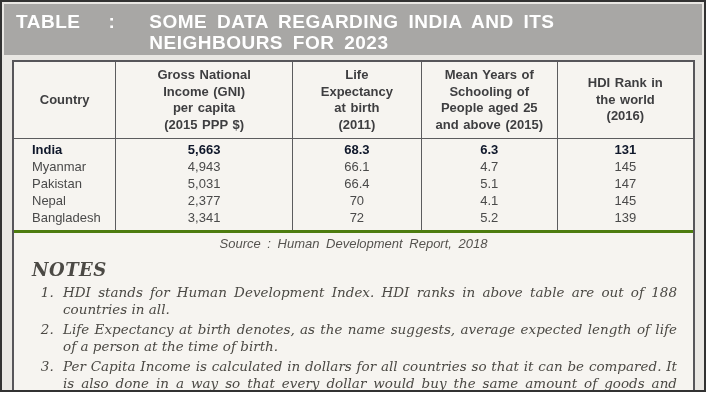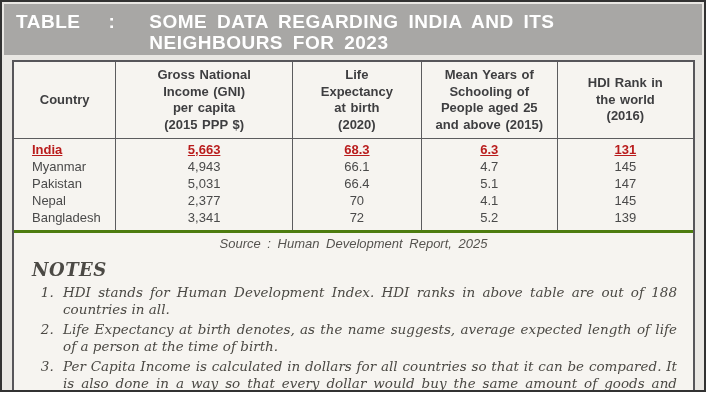--- a/index.html
+++ b/index.html
@@ -61,21 +61,21 @@
   }
   tbody td {
     text-align: center;
     padding: 0 4px;
     line-height: 17px;
     height: 17px;
   }
   tbody td.country-cell { text-align: left; padding-left: 18px; }
   tbody tr:first-child td { padding-top: 2px; }
   tbody tr:last-child td { border-bottom: 3px solid #4d7c0f; padding-bottom: 4px; }
-  tr.bold-row td { font-weight: bold; color: #b91c1c; text-decoration: underline; }
+  tr.bold-row td { font-weight: bold; color: #0f172a; }
   .source-line {
     text-align: center;
     font-style: italic;
     font-size: 13px;
     color: #55534f;
     padding: 3px 0 4px 0;
     word-spacing: 3px;
   }
   .notes {
     font-family: "DejaVu Serif", "Liberation Serif", serif;
@@ -123,21 +123,21 @@
       <thead>
         <tr>
           <th>Country</th>
           <th>Gross National
 Income (GNI)
 per capita
 (2015 PPP $)</th>
           <th>Life
 Expectancy
 at birth
-(2020)</th>
+(2011)</th>
           <th>Mean Years of
 Schooling of
 People aged 25
 and above (2015)</th>
           <th>HDI Rank in
 the world
 (2016)</th>
         </tr>
       </thead>
       <tbody>
@@ -172,21 +172,21 @@
           <tr>
     <td class="country-cell">Bangladesh</td>
     <td>3,341</td>
     <td>72</td>
     <td>5.2</td>
     <td>139</td>
   </tr>
         </tbody>
     </table>
 
-    <div class="source-line">Source : Human Development Report, 2025</div>
+    <div class="source-line">Source : Human Development Report, 2018</div>
 
     <div class="notes">
       <div class="notes-heading">NOTES</div>
       <ol class="notes-list">
           <li>HDI stands for Human Development Index. HDI ranks in above table are out of 188 countries in all.</li>
           <li>Life Expectancy at birth denotes, as the name suggests, average expected length of life of a person at the time of birth.</li>
           <li>Per Capita Income is calculated in dollars for all countries so that it can be compared. It is also done in a way so that every dollar would buy the same amount of goods and services in any country.</li>
         </ol>
     </div>
   </div>

